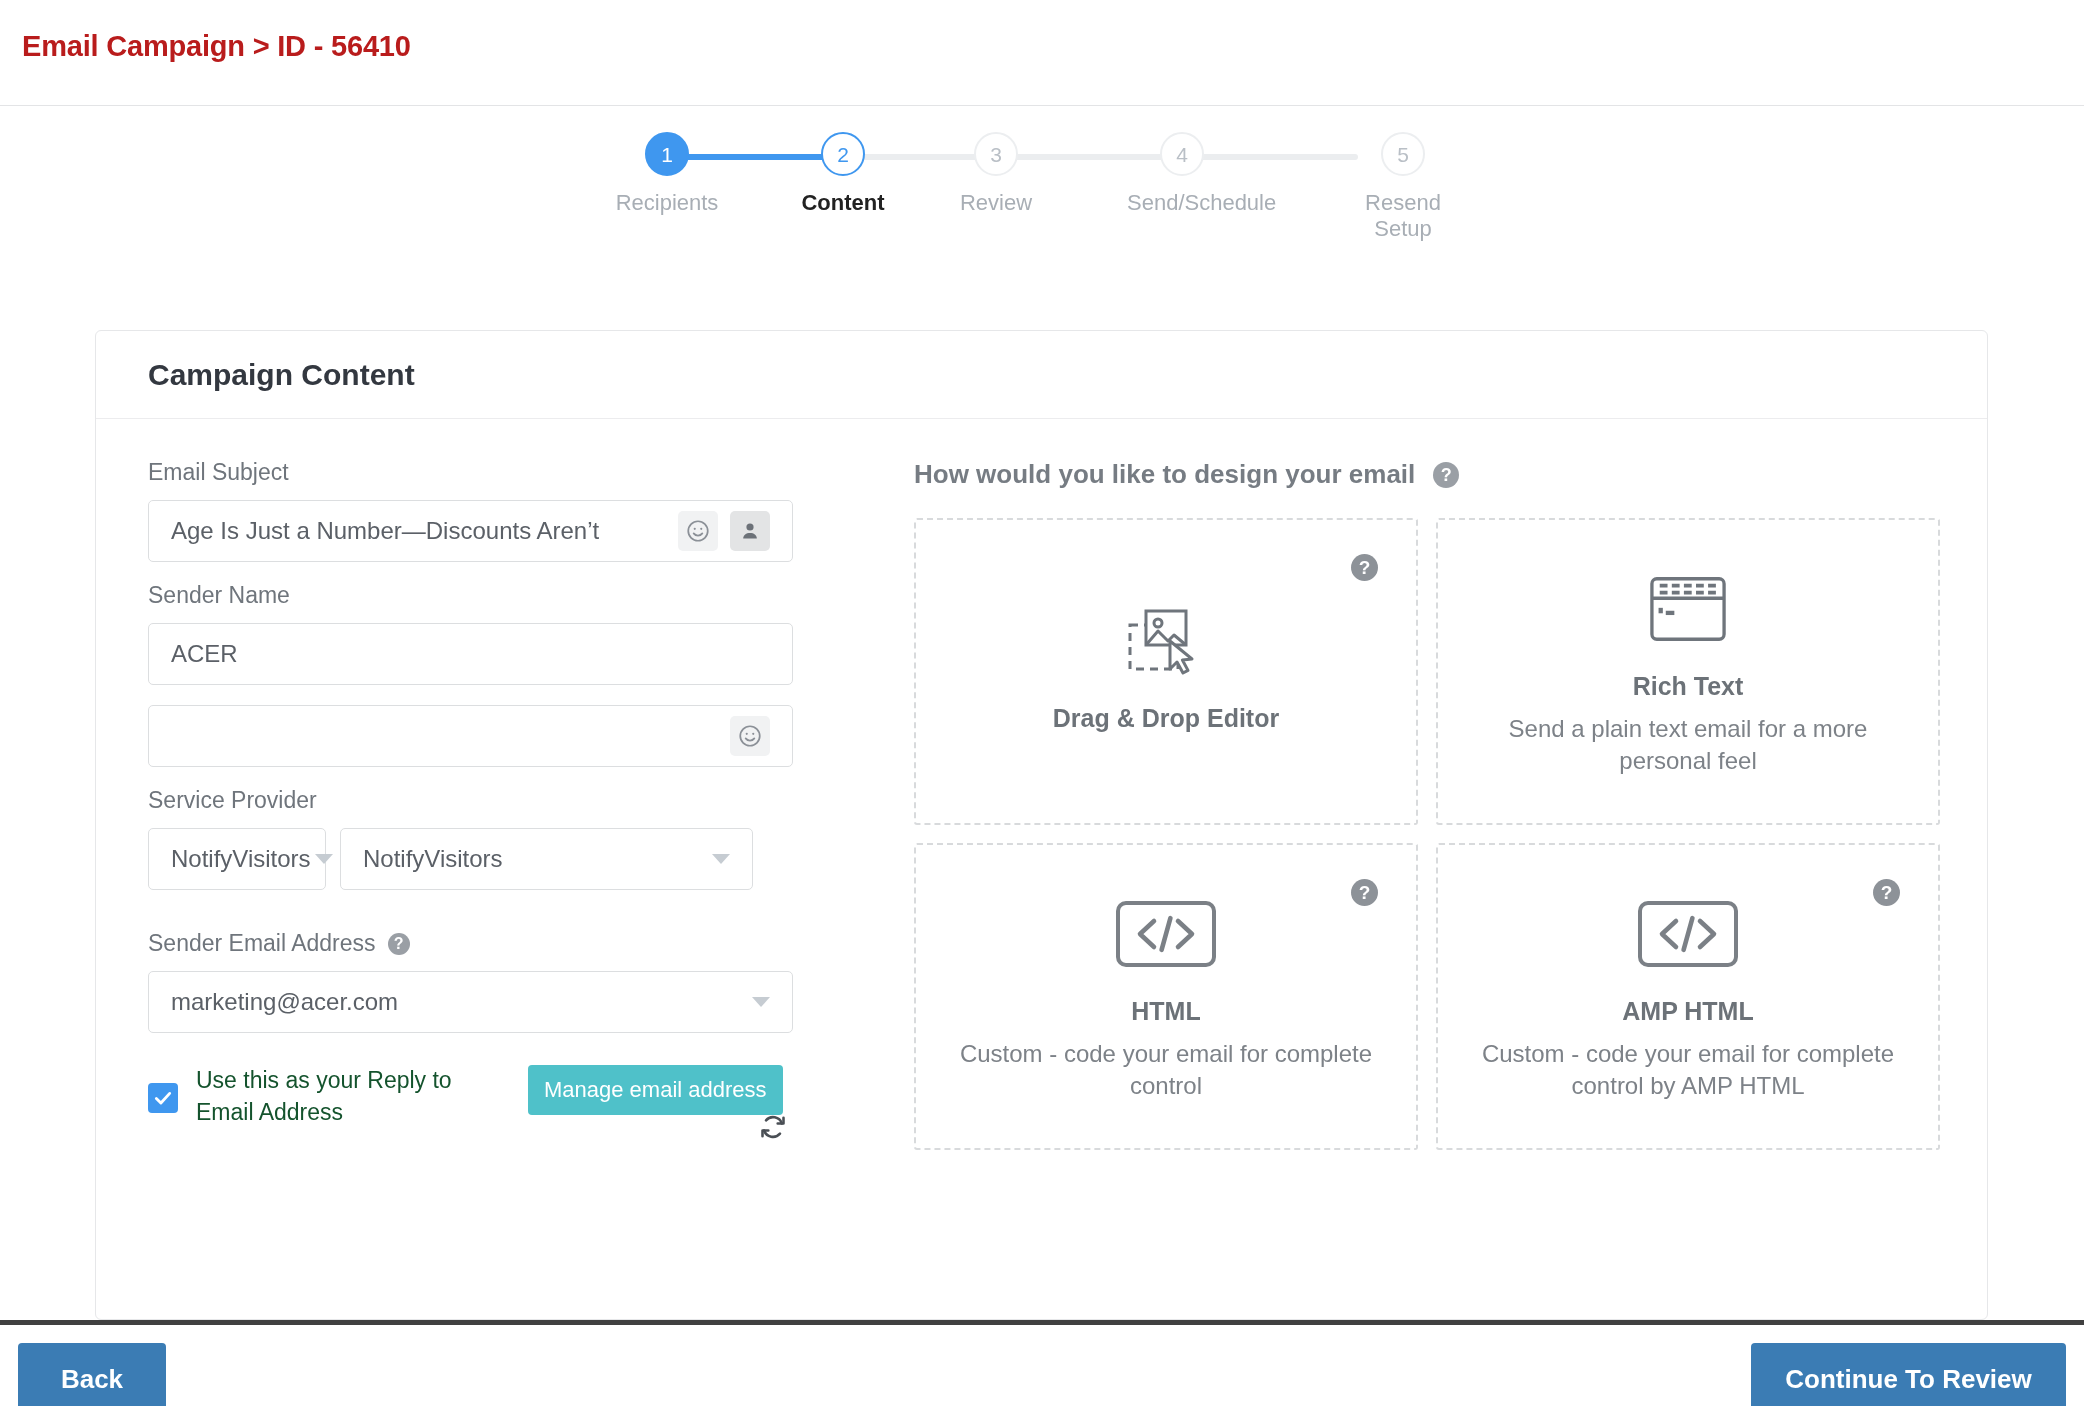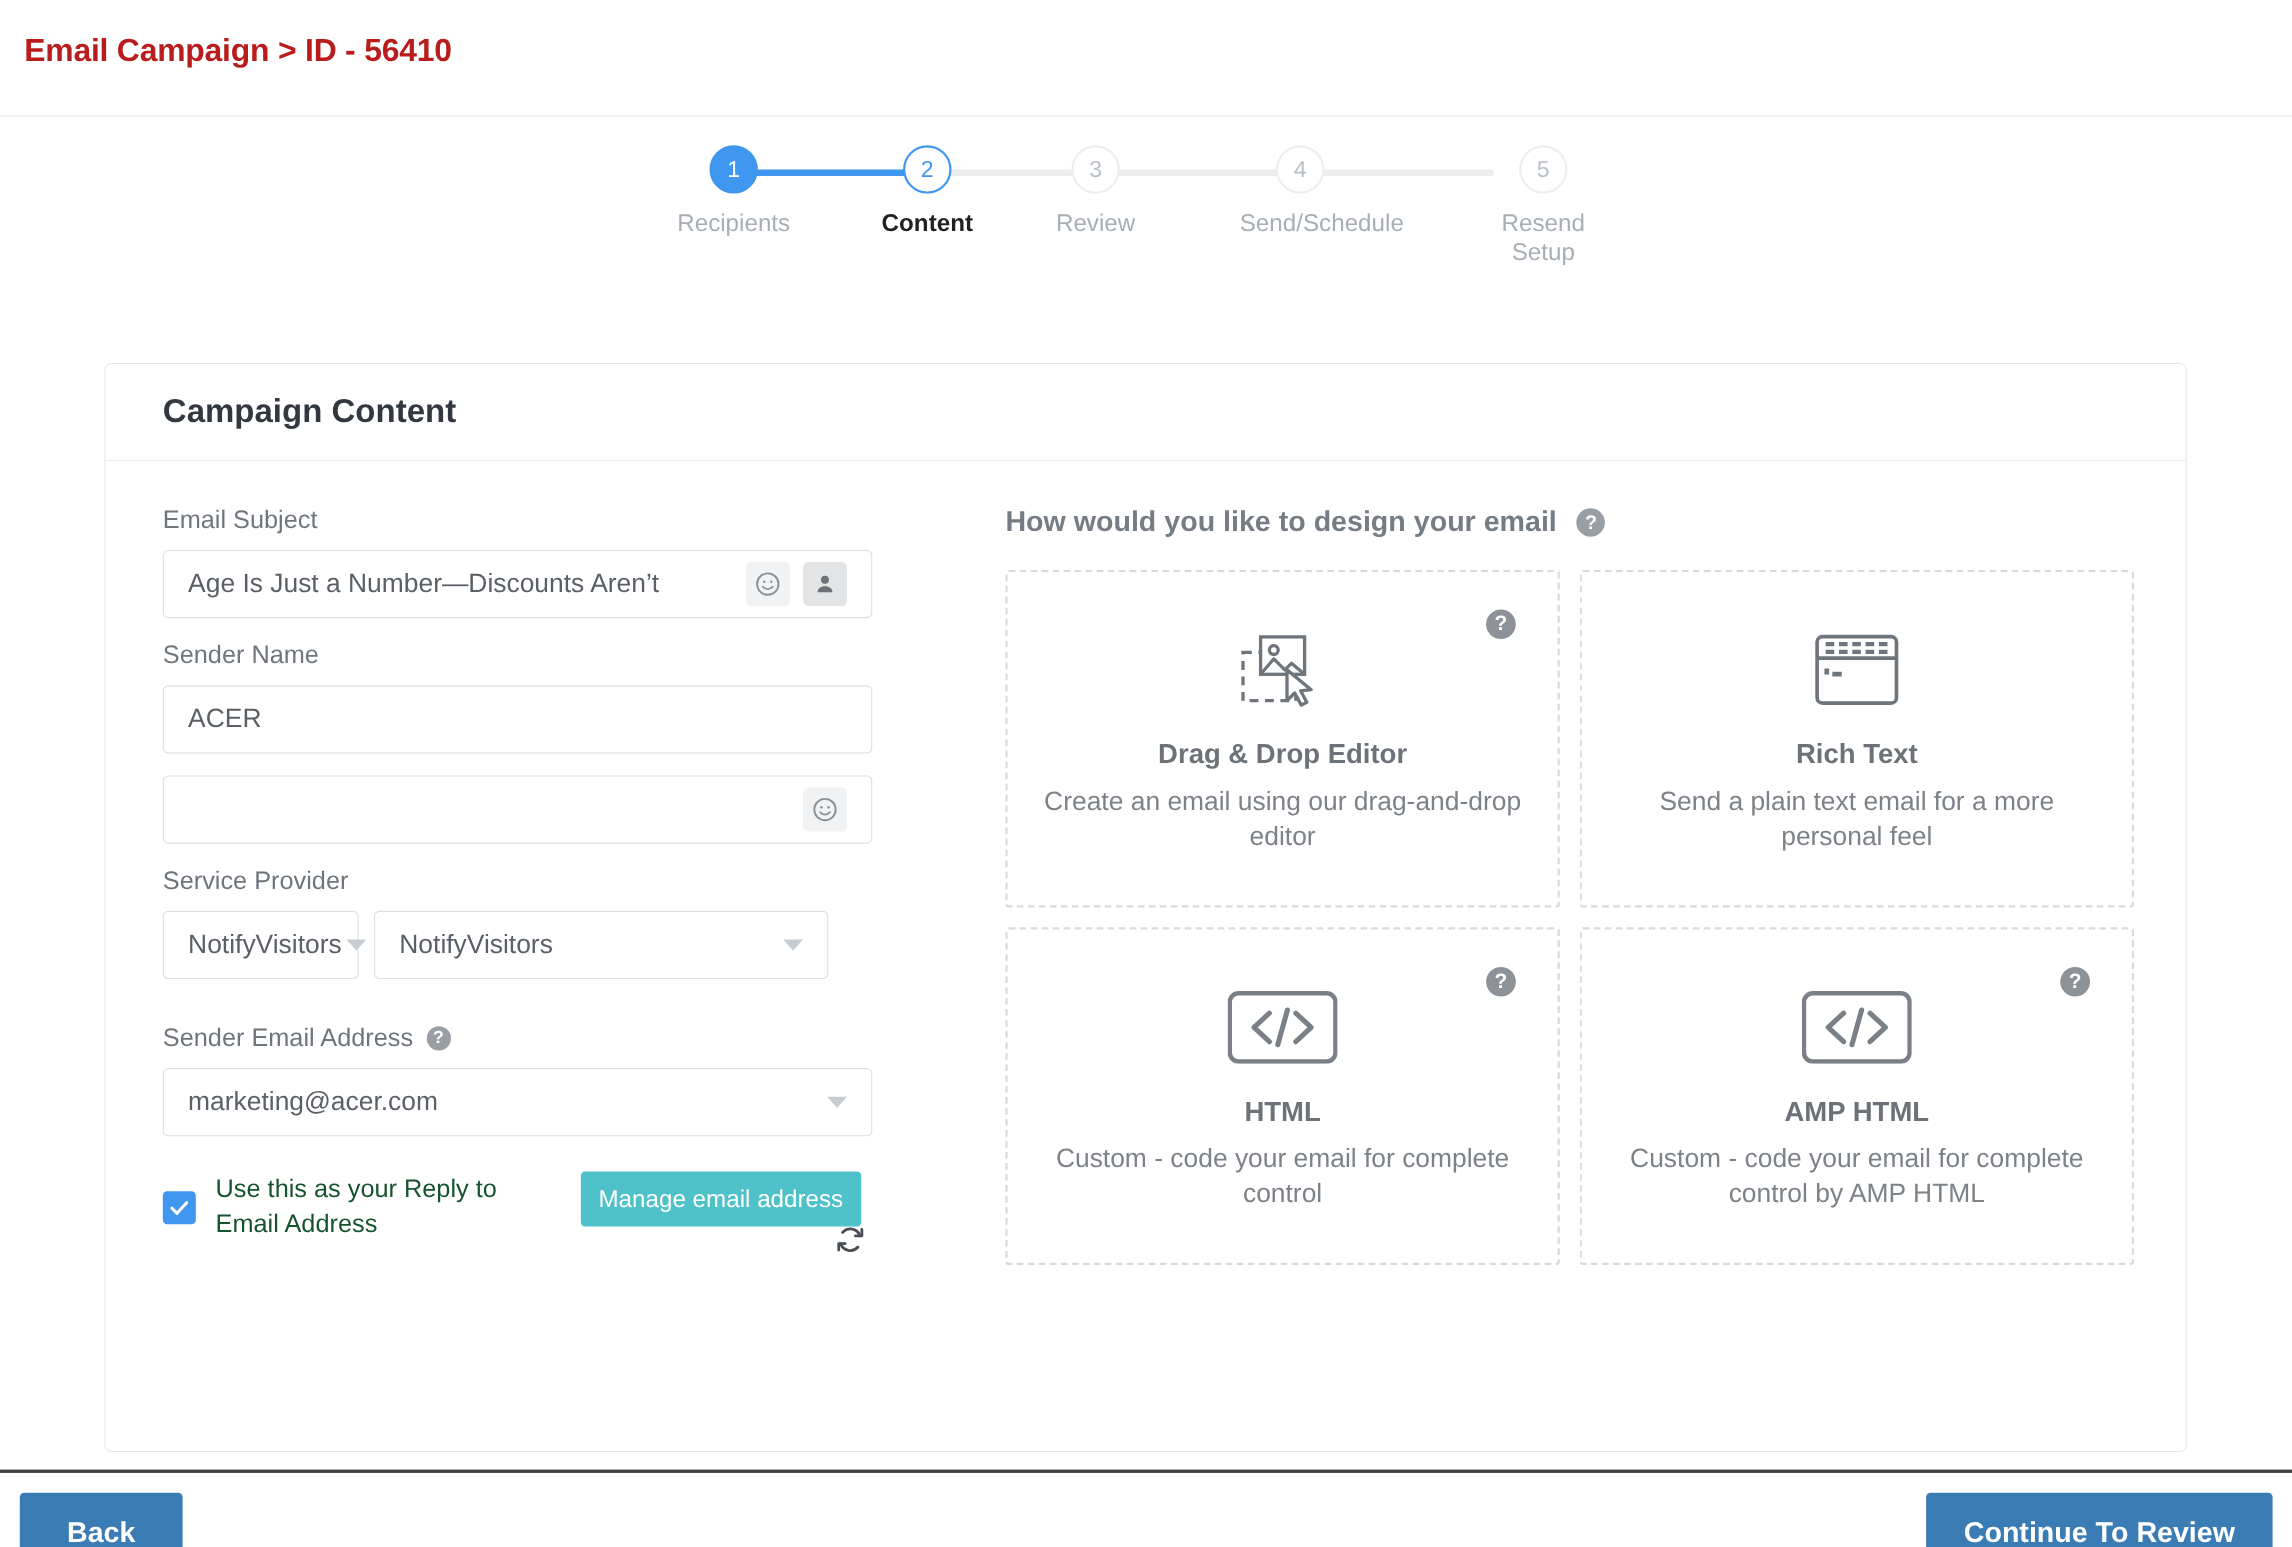--- a/index.html
+++ b/index.html
@@ -198,23 +198,23 @@
     margin-bottom: 12px; text-align: center;
   }
   .design-desc {
     font-size: 24px; color: #7d8288; text-align: center;
     line-height: 1.35; max-width: 440px;
   }
 
   
   .footer {
     position: absolute; left: 0; bottom: 0;
-    width: 2084px; height: 70px;
-    background: #fff;
-    border-top: 3px solid #404040;
+    width: 2084px; height: 86px;
+    background: #fff;
+    border-top: 5px solid #404040;
   }
   .footer-btn {
     position: absolute; top: 18px;
     background: #3b7cb4; color: #fff;
     border: none; border-radius: 4px;
     font-size: 26px; font-weight: bold;
     height: 72px; cursor: pointer;
     font-family: "Liberation Sans", sans-serif;
   }
   .footer-btn.back { left: 18px; width: 148px; }
@@ -365,21 +365,20 @@
           <div class="design-icon">
             <svg width="88" height="80" viewBox="0 0 44 40" fill="none" stroke="#6f757c" stroke-width="1.5">
               <rect x="4" y="12" width="24" height="22" stroke-dasharray="4 3"></rect>
               <rect x="12" y="5" width="20" height="17" fill="#fff"></rect>
               <circle cx="18" cy="11" r="2"></circle>
               <path d="M12 22l6-7 5 5 3-3 6 5" stroke-linejoin="round"></path>
               <path d="M24 20 L24 34 L27.5 30.5 L30.5 36 L33 34.7 L30.2 29.5 L35 29 Z" fill="#fff" stroke="#6f757c" stroke-width="1.5" stroke-linejoin="round"></path>
             </svg>
           </div>
           <div class="design-name">Drag &amp; Drop Editor</div>
-          <div class="design-desc">Create an email using our drag-and-drop editor</div>
         </div>
 
         <div class="design-card">
           <div class="design-icon">
             <svg width="78" height="68" viewBox="0 0 40 34" fill="none" stroke="#6f757c" stroke-width="1.7">
               <rect x="1.5" y="1.5" width="37" height="31" rx="2.5"></rect>
               <line x1="1.5" y1="11.5" x2="38.5" y2="11.5"></line>
               <line x1="5.5" y1="5" x2="34.5" y2="5" stroke-dasharray="4 2.2" stroke-width="2"></line>
               <line x1="5.5" y1="8.6" x2="34.5" y2="8.6" stroke-dasharray="4 2.2" stroke-width="2"></line>
               <line x1="6" y1="16.4" x2="6" y2="19.2" stroke-width="2.2"></line>

